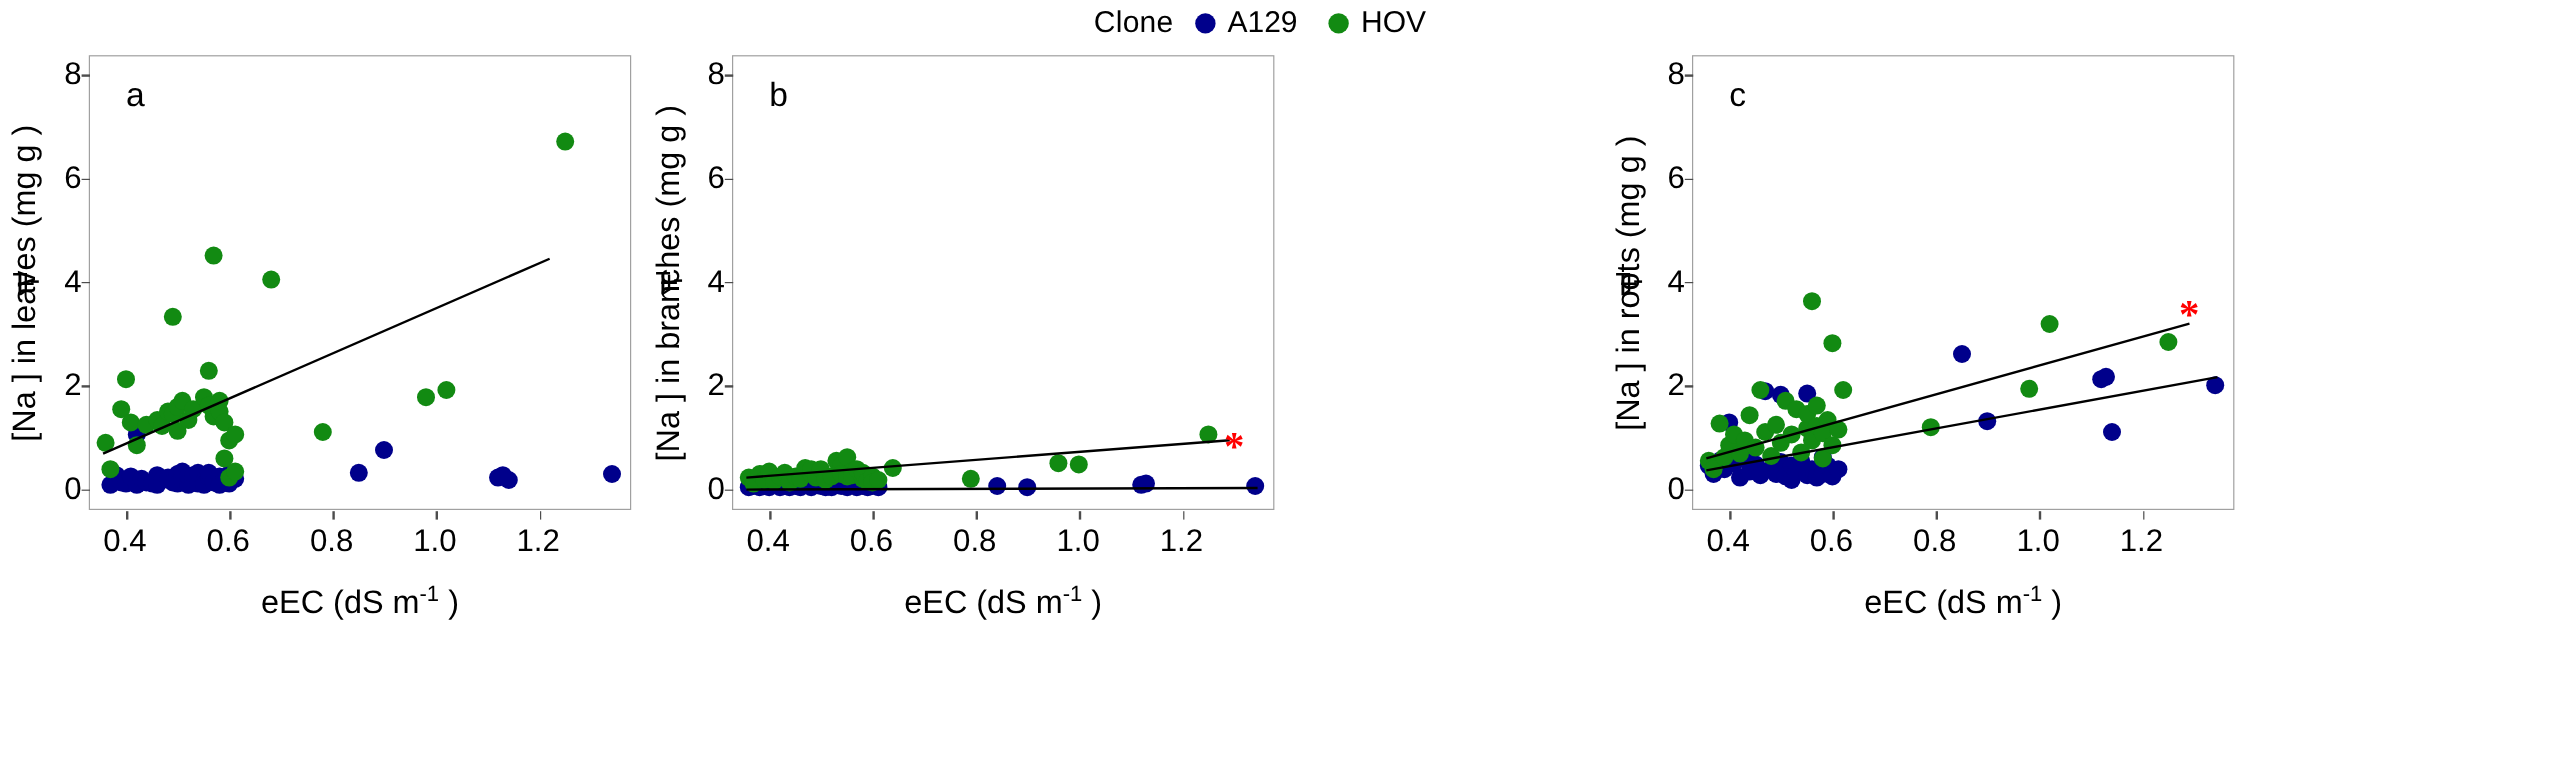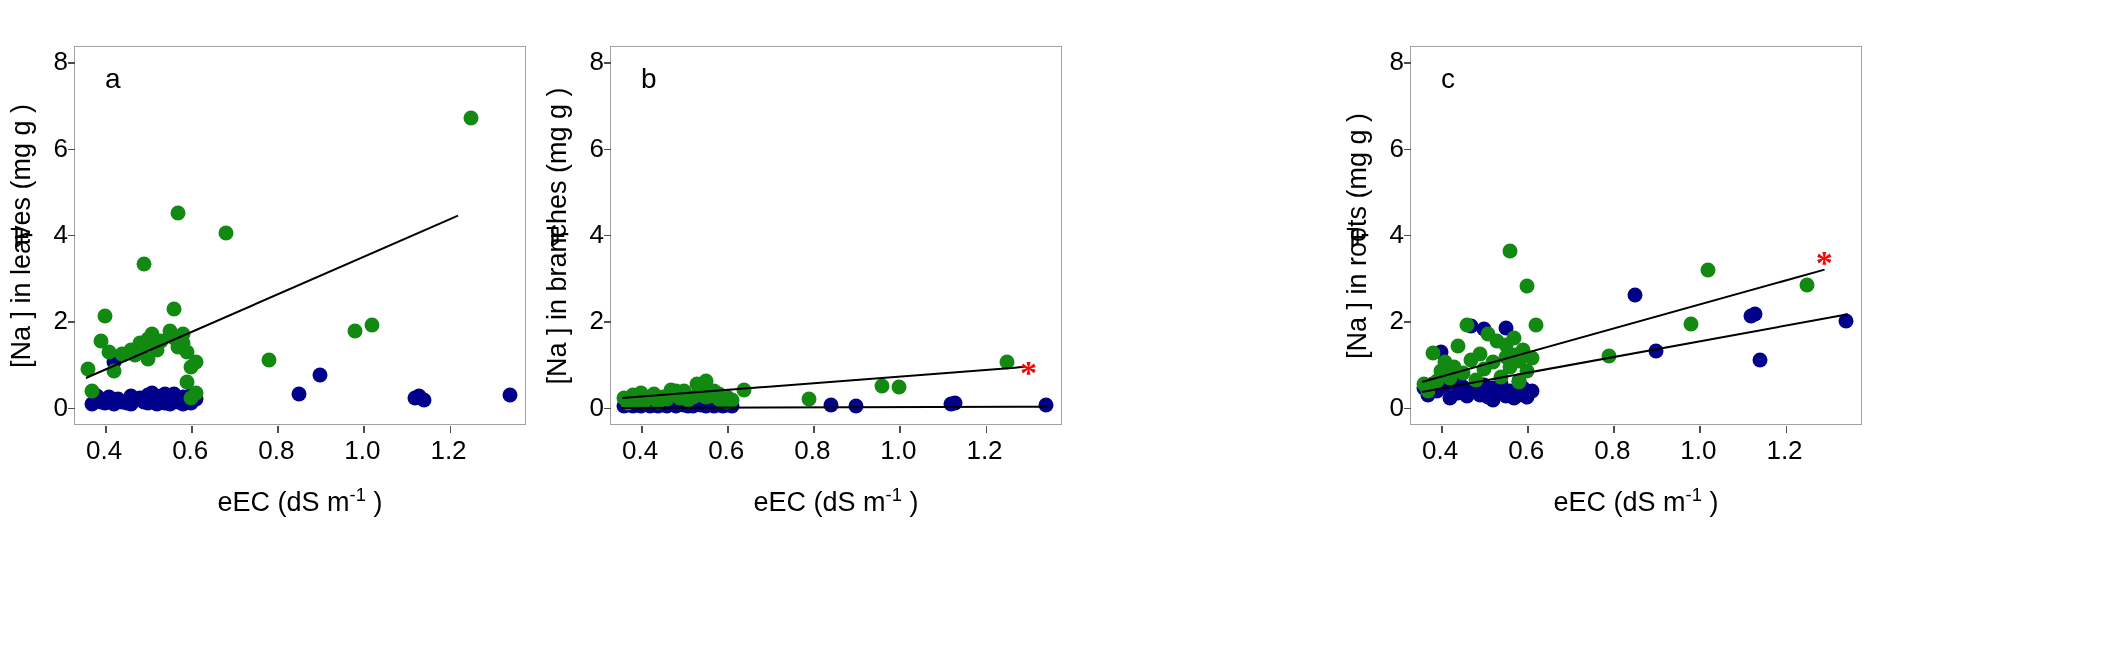--- a/index.html
+++ b/index.html
@@ -46,20 +46,31 @@
   .star{position:absolute;color:#ff0000;font-size:34px;line-height:34px;font-weight:700;
         transform:translate(-50%,-50%);font-family:"Liberation Serif",serif;}
   .plabel{position:absolute;font-size:28px;line-height:28px;}
   .sup{font-size:.68em;vertical-align:super;}
 </style>
 </head>
 <body>
 
 <div class="figure">
 
+  <div class="legend">
+    <span class="legend-title">Clone</span>
+    <span class="legend-key">
+      <span class="legend-dot" id="lg-dot-0" style="background: rgb(0, 0, 139);"></span>
+      <span class="legend-label">A129</span>
+    </span>
+    <span class="legend-key">
+      <span class="legend-dot" id="lg-dot-1" style="background: rgb(18, 138, 18);"></span>
+      <span class="legend-label">HOV</span>
+    </span>
+  </div>
 
   <div class="panel panel-a">
     <div class="ylab" id="ylab-a" style="left: 0px; top: 10px; height: 379px; width: 42px;">
         <span>[Na<span class="sup">+</span> ] in leaves (mg g<span class="sup">-1</span> )</span>
       </div>
     <div class="ytick-col" id="yticks-a" style="left: 34px; top: 10px; height: 379px;">
         <div class="ytick" style="top: 360.849px;">0</div>
         <div class="ytick" style="top: 274.418px;">2</div>
         <div class="ytick" style="top: 187.987px;">4</div>
         <div class="ytick" style="top: 101.556px;">6</div>

